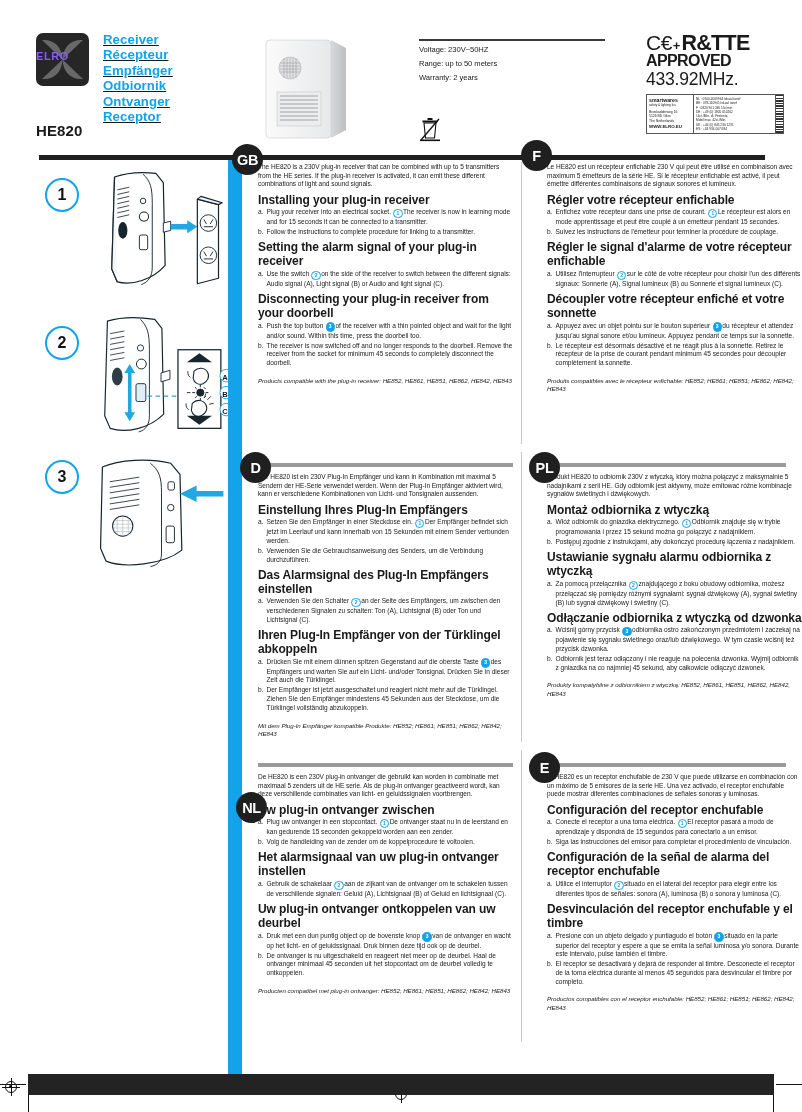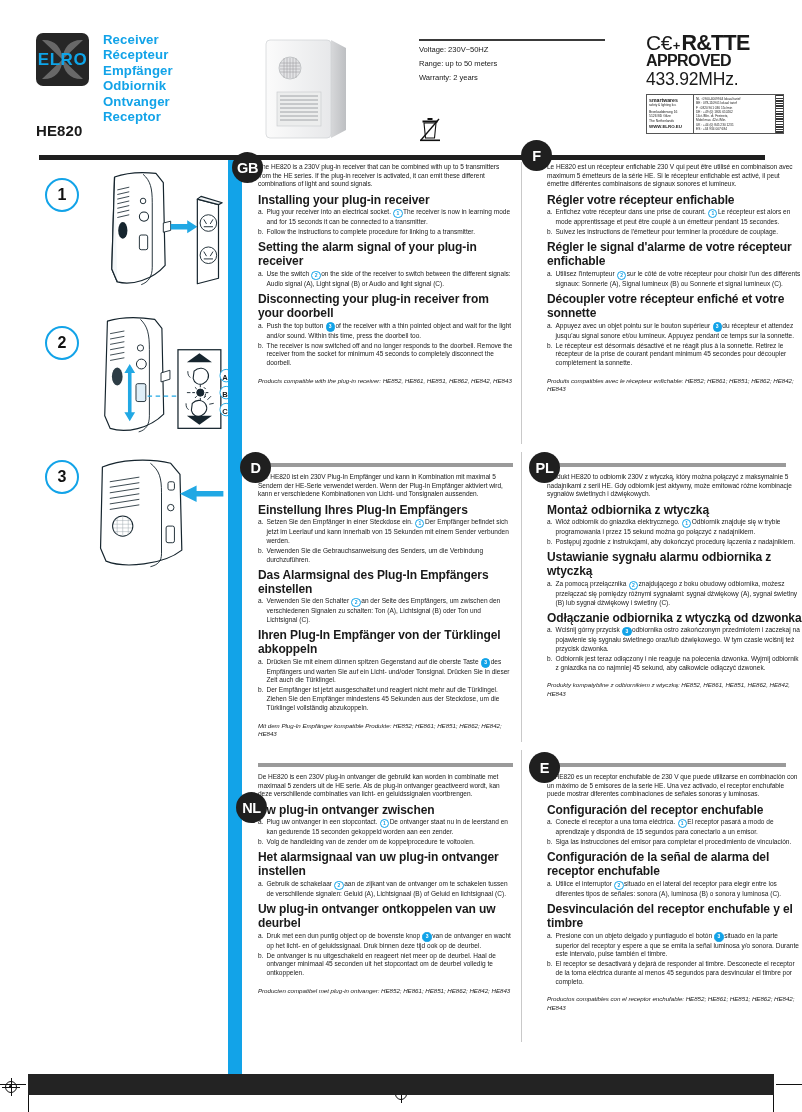--- a/index.html
+++ b/index.html
@@ -13,24 +13,24 @@
   .regmark::after{top:50%;left:0;height:1px;width:18px;margin-top:-0.5px;}
   .regmark .ring{position:absolute;left:3px;top:3px;width:10px;height:10px;
        border:1.5px solid #111;border-radius:50%;}
   .regmark .dot{position:absolute;left:7px;top:7px;width:3px;height:3px;background:#111;border-radius:50%;}
   .tick{position:absolute;background:#111;}
 
   
   .header{position:absolute;left:0;top:0;width:802px;height:152px;}
   .logo{position:absolute;left:36px;top:33px;width:53px;height:53px;background:#262626;border-radius:7px;}
   .logo .wm{position:absolute;left:0;top:0;width:100%;height:100%;opacity:.30;}
-  .logo .ltxt{position:absolute;left:0;top:17px;width:100%;text-align:center;
-       color:#0ea5e9;font-size:17px;font-weight:bold;letter-spacing:.6px;
+  .logo .ltxt{position:absolute;left:0;top:17px;width:100%;
+       color:#8b5cf6;font-size:11px;font-weight:bold;letter-spacing:.6px;
        font-family:"Liberation Sans",sans-serif;}
-  .langlist{position:absolute;left:103px;top:32px;}
+  .langlist{position:absolute;left:103px;top:32px;text-decoration:underline;}
   .langlist div{color:#12a3e8;font-size:13.2px;font-weight:bold;line-height:15.4px;letter-spacing:.1px;}
   .model{position:absolute;left:36px;top:122px;font-size:15px;font-weight:bold;letter-spacing:.1px;}
 
   .prodphoto{position:absolute;left:256px;top:30px;width:96px;height:116px;}
 
   .specs{position:absolute;left:419px;top:36px;width:200px;}
   .specs h2{margin:0;font-size:16.5px;font-weight:bold;letter-spacing:-.2px;}
   .specs .rule{margin-top:3px;width:186px;height:1.6px;background:#3a3a3a;}
   .specs p{margin:4px 0 0 0;font-size:7.6px;line-height:10px;letter-spacing:-.05px;}
   .weee{position:absolute;left:419px;top:116px;width:22px;height:26px;}
@@ -339,21 +339,21 @@
   </svg>
 </div>
 
 <div class="bluestrip"></div>
 <div class="bluestrip2"></div>
 
 <div class="vdiv" style="left:521px;top:162px;height:282px;"></div>
 <div class="vdiv" style="left:521px;top:452px;height:290px;"></div>
 <div class="vdiv" style="left:521px;top:750px;height:292px;"></div>
 
-<div class="badge" style="left:232px;top:152px;">
+<div class="badge" style="left:232px;top:144px;">
     <span>GB</span>
   </div>
 <div class="col colL body" style="top:163px;">
   <p class="intro">The HE820 is a 230V plug-in receiver that can be combined with up to 5 transmitters from the HE series. If the plug-in receiver is activated, it can emit these different combinations of light and sound signals.</p>
 
   <h3>Installing your plug-in receiver</h3>
   <div class="li">
       <span class="mk">a.</span>
       <span class="tx"><span>Plug your receiver into an electrical socket. </span><span class="inum">1</span><span>The receiver is now in learning mode and for 15 seconds it can be connected to a transmitter.</span></span>
     </div>

